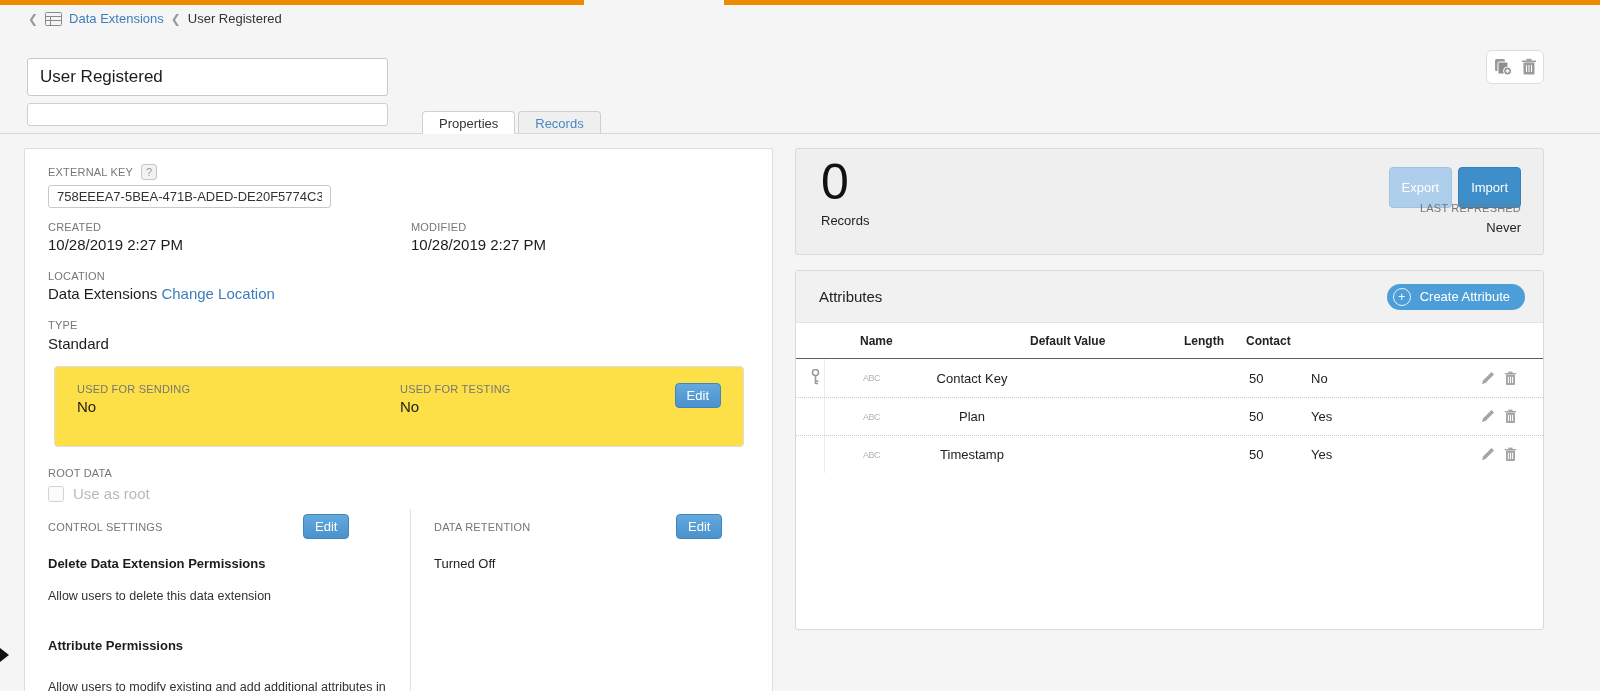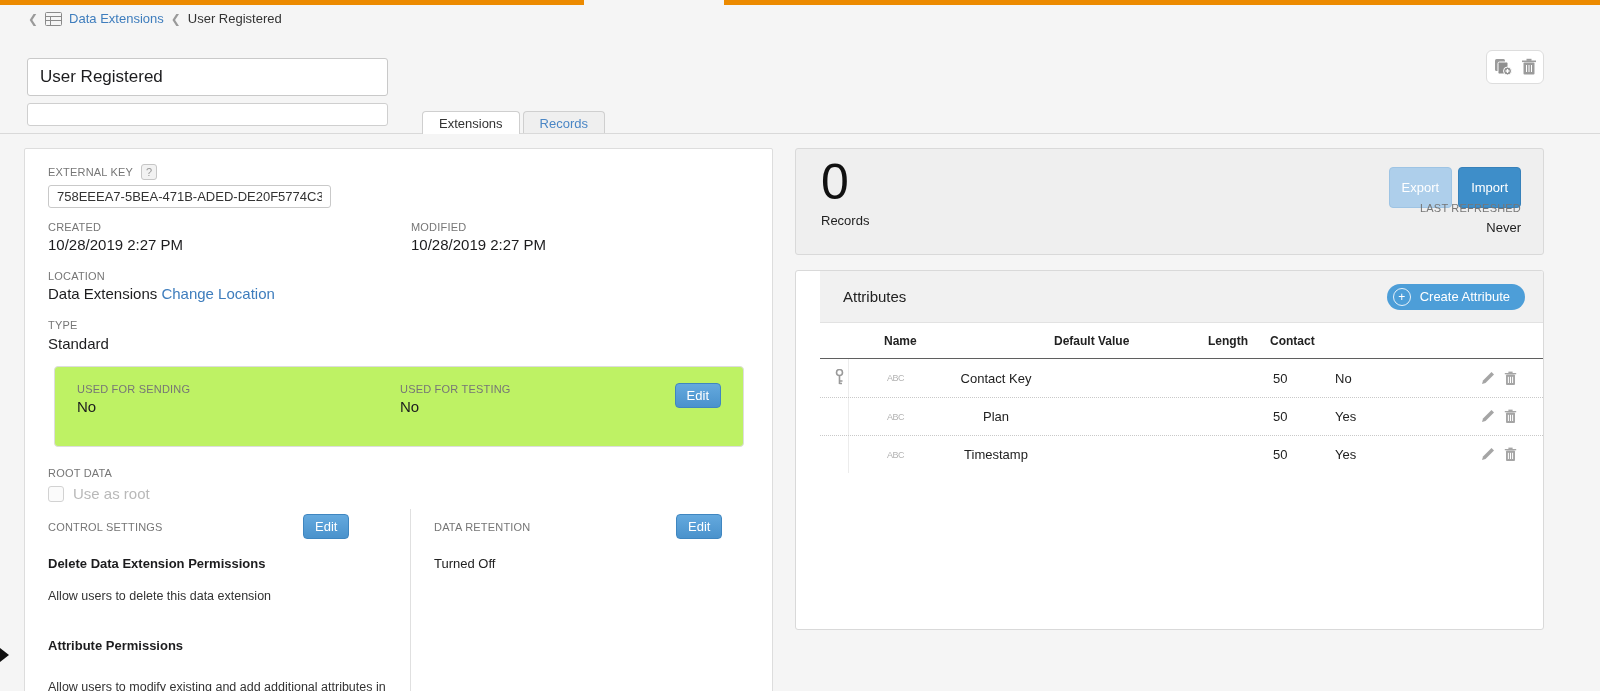--- a/index.html
+++ b/index.html
@@ -46,42 +46,42 @@
 
   
   .left-card { position:absolute; left:24px; top:148px; width:749px; height:640px; background:#fff;
     border:1px solid #ddd; border-radius:2px; }
   .left-card .abs { position:absolute; }
   .help-badge { display:inline-flex; align-items:center; justify-content:center; width:16px; height:16px;
     border:1px solid #c6c6c6; border-radius:3px; background:#f2f2f2; color:#999; font-size:11px; margin-left:8px; cursor:pointer; }
   .key-input { width:283px; height:23px; border:1px solid #c9c9c9; border-radius:3px; font-size:13px;
     color:#333; padding:0 8px; font-family:"Liberation Sans",sans-serif; background:#fff; }
   .loc-link { color:#3e7dbd; cursor:pointer; }
-  .send-box { position:absolute; left:29px; top:217px; width:690px; height:81px; border:1px solid #ddd; border-radius:4px; background:#bef264; }
+  .send-box { position:absolute; left:29px; top:217px; width:690px; height:81px; border:1px solid #ddd; border-radius:4px; background:#fde047; }
   .checkbox { width:16px; height:16px; border:1px solid #d2d2d2; border-radius:3px; background:#fbfbfb; display:inline-block; }
   .disabled-lbl { font-size:15px; color:#b9b9b9; }
   .v-divider { position:absolute; left:385px; top:360px; bottom:0; width:1px; background:#e0e0e0; }
   .perm-title { font-size:13px; font-weight:bold; color:#1c1c1e; }
   .perm-desc { font-size:12.5px; color:#333; }
 
   
   .records-card { position:absolute; left:795px; top:148px; width:749px; height:107px; background:#efefef;
     border:1px solid #d9d9d9; border-radius:3px; }
   .big-zero { position:absolute; left:25px; top:6px; font-size:50px; color:#111; line-height:1.1; }
   .records-lbl { position:absolute; left:25px; top:64px; font-size:13px; color:#222; }
   .rec-btns { position:absolute; right:22px; top:18px; display:flex; gap:6px; }
   .export-btn { background:#aecfeb; border:1px solid #9ec4e4; border-radius:4px; color:#fff; font-size:13px; padding:4px 12px; cursor:pointer; }
   .import-btn { background:#3e8ec9; border:1px solid #3781ba; border-radius:4px; color:#fff; font-size:13px; padding:12px 12px; cursor:pointer; }
   .refreshed { position:absolute; right:22px; top:53px; text-align:right; }
   .refreshed .lbl { font-size:11px; color:#767676; }
   .refreshed .never { font-size:13px; color:#222; margin-top:6px; }
 
   
   .attributes-card { position:absolute; left:795px; top:270px; width:749px; height:360px; background:#fff;
-    border:1px solid #d9d9d9; border-radius:3px; overflow:hidden;padding-left:24px; }
+    border:1px solid #d9d9d9; border-radius:3px; overflow:hidden; }
   .attr-strip { height:52px; background:#f1f1f1; border-bottom:1px solid #e2e2e2; display:flex; align-items:center;
     justify-content:space-between; padding:0 18px 0 23px; }
   .attr-title { font-size:15px; color:#222; }
   .create-pill { display:flex; align-items:center; gap:9px; background:#4d9ed8; border:none; border-radius:14px;
     color:#fff; font-size:13px; padding:4px 15px 4px 6px; cursor:pointer; }
   .plus-circle { width:18px; height:18px; border-radius:50%; border:1px solid rgba(255,255,255,.85);
     display:flex; align-items:center; justify-content:center; font-size:12px; color:#fff; }
   .attr-head { display:flex; align-items:center; height:36px; padding-left:10px; border-bottom:1px solid #5f5f5f;
     font-size:12px; font-weight:bold; color:#222; }
   .attr-row { display:flex; align-items:center; height:38px; padding-left:10px; font-size:13px; color:#222; }
@@ -143,21 +143,21 @@
         <line x1="8" y1="7" x2="8" y2="14" stroke="#fff"></line>
         <line x1="10.5" y1="7" x2="10.5" y2="14" stroke="#fff"></line>
       </svg>
   </span>
 </div>
 
 <input class="name-input" type="text" value="User Registered" style="">
 <input class="desc-input" type="text" value="" style="">
 
 <div class="tabs">
-  <div class="tab active">Extensions</div>
+  <div class="tab active">Properties</div>
   <div class="tab inactive">Records</div>
 </div>
 <div class="tabs-rule"></div>
 
 <div class="left-card">
 
   <div class="abs" style="left:23px; top:15px; display:flex; align-items:center;">
     <span class="lbl">EXTERNAL KEY</span>
     <span class="help-badge">?</span>
   </div>

